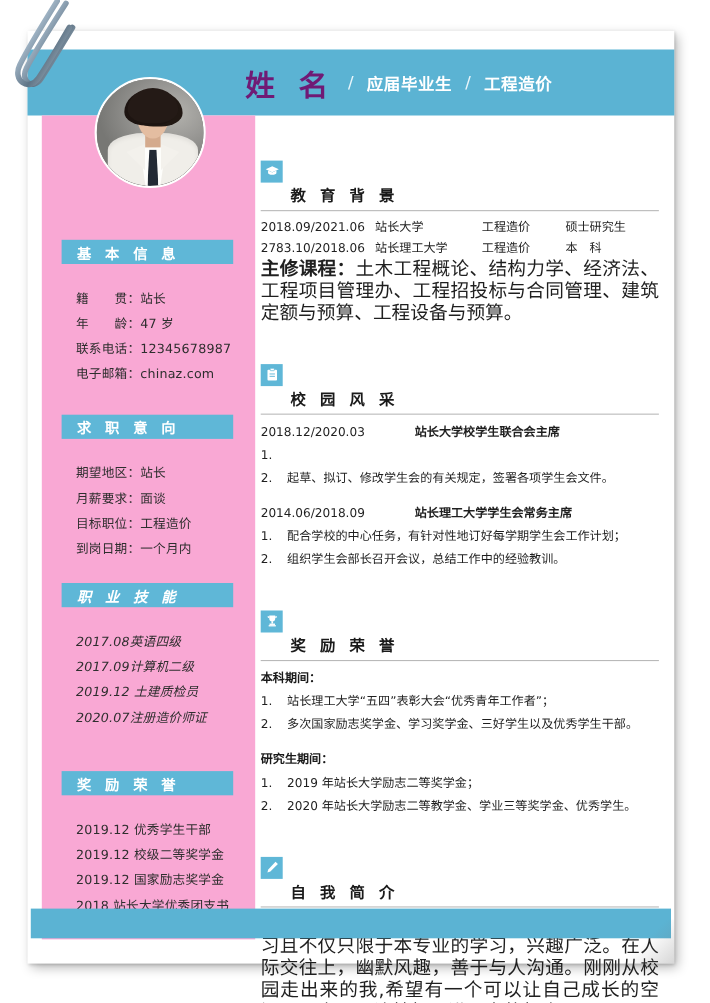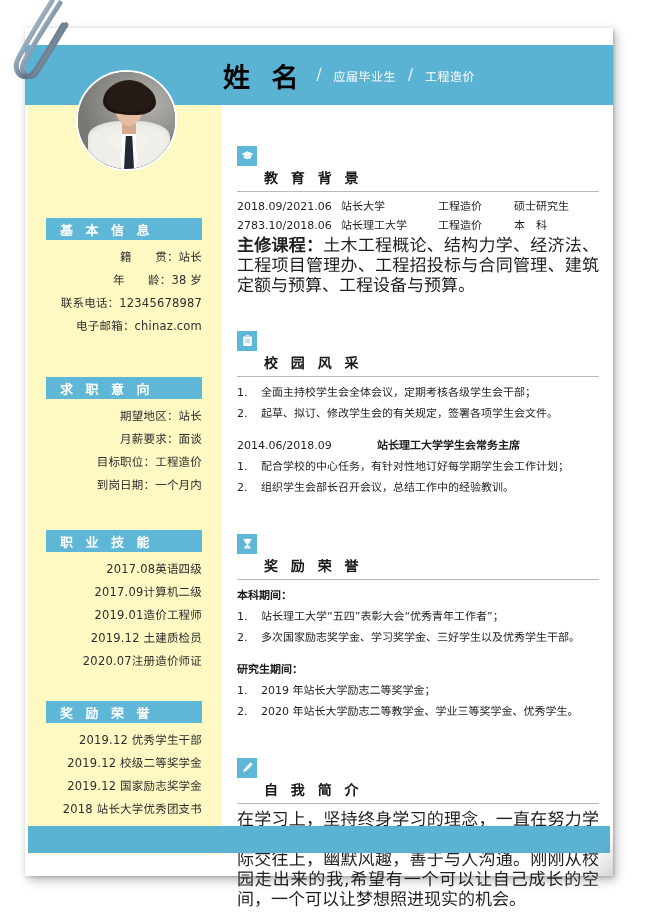--- a/index.html
+++ b/index.html
@@ -47,47 +47,46 @@
     position: absolute;
     left: 198px;
     top: 0;
     height: 60px;
     display: flex;
     align-items: center;
     gap: 10px;
     white-space: nowrap;
   }
   #name-text {
-    color: #000000;
+    color: #701a75;
     font-size: 27px;
     font-weight: 700;
     letter-spacing: 6px;
   }
   .slash {
     color: #eaf6fb;
     font-size: 15px;
     font-weight: 400;
     padding: 0 2px;
   }
   .banner-sub {
     color: #ffffff;
-    font-size: 12px;
-    font-weight: 400;
+    font-size: 15px;
+    font-weight: 700;
     letter-spacing: .5px;
   }
 
   
   #sidebar {
     position: absolute;
-    left: 3px;
+    left: 13px;
     top: 77px;
     width: 194px;
     height: 749px;
-    background: #fef9c3;
-    text-align: right;
+    background: #f9a8d4;
   }
   
   #photo {
     position: absolute;
     left: 48px;
     top: -35px;
     width: 101px;
     height: 101px;
     border-radius: 50%;
     overflow: hidden;
@@ -159,21 +158,21 @@
     height: 22px;
     background: #5fb7d7;
     color: #ffffff;
     font-size: 13px;
     font-weight: 700;
     letter-spacing: 4px;
     display: flex;
     align-items: center;
     padding-left: 14px;
   }
-  .side-list { margin-top: 6px; }
+  .side-list { margin-top: 20px; }
   .side-row {
     font-size: 11.5px;
     color: #2e2e2e;
     line-height: 23px;
     white-space: nowrap;
     padding-left: 13px;
     letter-spacing: .2px;
   }
   .side-row .lbl { display: inline-block; }
   .side-row .val { }
@@ -307,40 +306,39 @@
       <div class="tie"></div>
       <div class="neck"></div>
       <div class="face"></div>
       <div class="hair"></div>
     </div>
     <div id="sidebar-sections">
         <div class="side-sec" style="top: 113px;">
           <div class="side-head">基 本 信 息</div>
           <div class="side-list">
             <div class="side-row"><span class="lbl">籍　　贯：</span><span class="val">站长</span></div>
-            <div class="side-row"><span class="lbl">年　　龄：</span><span class="val">38 岁</span></div>
+            <div class="side-row"><span class="lbl">年　　龄：</span><span class="val">47 岁</span></div>
             <div class="side-row"><span class="lbl">联系电话：</span><span class="val">12345678987</span></div>
             <div class="side-row"><span class="lbl">电子邮箱：</span><span class="val">chinaz.com</span></div>
           </div>
         </div>
         <div class="side-sec" style="top: 272px;">
           <div class="side-head">求 职 意 向</div>
           <div class="side-list">
             <div class="side-row"><span class="lbl">期望地区：</span><span class="val">站长</span></div>
             <div class="side-row"><span class="lbl">月薪要求：</span><span class="val">面谈</span></div>
             <div class="side-row"><span class="lbl">目标职位：</span><span class="val">工程造价</span></div>
             <div class="side-row"><span class="lbl">到岗日期：</span><span class="val">一个月内</span></div>
           </div>
         </div>
-        <div class="side-sec" style="top: 425px;">
+        <div class="side-sec" style="top: 425px; font-style: italic;">
           <div class="side-head">职 业 技 能</div>
           <div class="side-list">
             <div class="side-row"><span class="val">2017.08英语四级</span></div>
             <div class="side-row"><span class="val">2017.09计算机二级</span></div>
-            <div class="side-row"><span class="val">2019.01造价工程师</span></div>
             <div class="side-row"><span class="val">2019.12 土建质检员</span></div>
             <div class="side-row"><span class="val">2020.07注册造价师证</span></div>
           </div>
         </div>
         <div class="side-sec" style="top: 596px;">
           <div class="side-head">奖 励 荣 誉</div>
           <div class="side-list">
             <div class="side-row"><span class="val">2019.12 优秀学生干部</span></div>
             <div class="side-row"><span class="val">2019.12 校级二等奖学金</span></div>
             <div class="side-row"><span class="val">2019.12 国家励志奖学金</span></div>
@@ -388,23 +386,26 @@
             <rect x="4" y="4" width="16" height="18" rx="1.5" fill="#ffffff" stroke="none"></rect>
             <rect x="8.5" y="1.5" width="7" height="4" rx="1" fill="#ffffff" stroke="#5fb7d7" stroke-width="1.2"></rect>
             <line x1="7.5" y1="11" x2="16.5" y2="11" stroke="#5fb7d7" stroke-width="1.6"></line>
             <line x1="7.5" y1="15" x2="16.5" y2="15" stroke="#5fb7d7" stroke-width="1.6"></line>
           </svg>
         </span>
         <span class="sec-title">校 园 风 采</span>
       </div>
       <div class="sec-rule"></div>
       <div id="campus-entries">
+          <div class="job-head">
+            <span class="jdate">2018.12/2020.03</span>
+            <span class="jtitle">站长大学校学生联合会主席</span>
+          </div>
           <div class="num-item">
             <span class="n">1.</span>
-            <span>全面主持校学生会全体会议，定期考核各级学生会干部；</span>
           </div>
           <div class="num-item">
             <span class="n">2.</span>
             <span>起草、拟订、修改学生会的有关规定，签署各项学生会文件。</span>
           </div>
           <div class="gap"></div>
           <div class="job-head">
             <span class="jdate">2014.06/2018.09</span>
             <span class="jtitle">站长理工大学学生会常务主席</span>
           </div>

